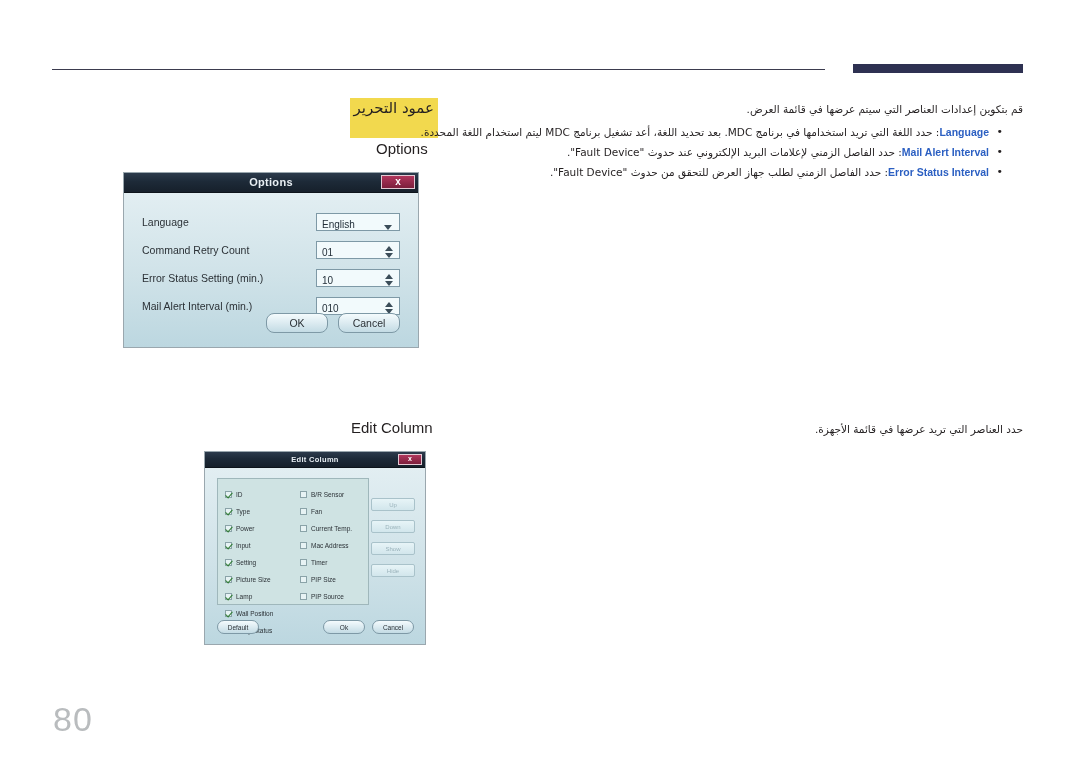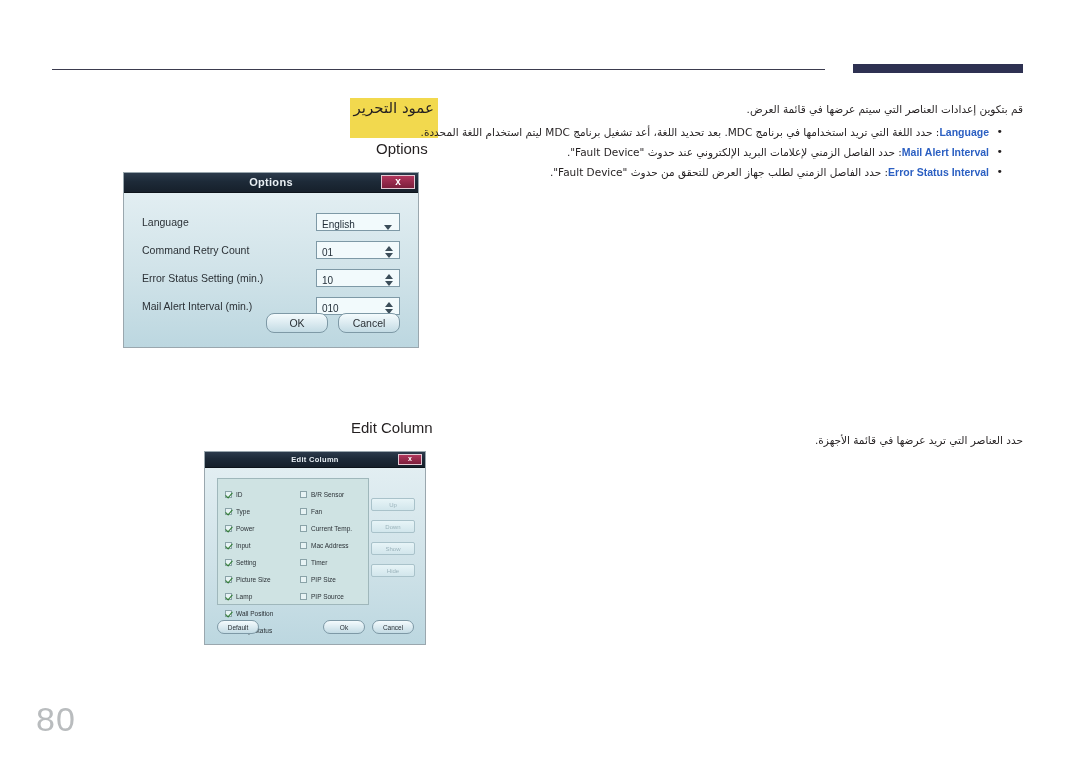--- a/index.html
+++ b/index.html
@@ -58,21 +58,21 @@
   #bullet-list{ right:73px; top:118px; width:470px; list-style:none; margin:4px; padding:0; }
   #bullet-list li{
     position:relative; padding-right:14px; line-height:20px; white-space:nowrap;
   }
   #bullet-list li::before{
     content:"\2022";
     position:absolute; right:0; top:0;
     font-size:11px; color:#231f20;
   }
   .term{ color:#2b5fc2; font-weight:bold; font-family:"Liberation Sans",sans-serif; font-size:10.5px; }
-  #editcolumn-desc{ right:57px; top:430px; width:470px; }
+  #editcolumn-desc{ right:57px; top:419px; width:470px; }
 
   
   .dialog{
     position:absolute;
     border:1px solid #9aa7ae;
     background:#cfe0e6;
     box-shadow:0 0 0 1px #ffffff inset;
   }
   .dlg-titlebar{
     position:relative;
@@ -214,21 +214,21 @@
   .ec-footer{
     position:absolute; left:0; right:0; bottom:8px; height:16px;
   }
   .ec-footer .btn{ position:absolute; width:42px; height:14px; font-size:6.5px; }
   #ec-default{ left:12px; }
   #ec-ok{ right:60px; }
   #ec-cancel{ right:11px; }
 
   
   .page-number{
-    position:absolute; left:36px; top:700px;
+    position:absolute; left:53px; top:700px;
     font-size:34px; color:#b9bcbe;
     font-family:"Liberation Sans",sans-serif;
     letter-spacing:1px;
   }
 </style>
 </head>
 <body>
 
 <div class="header-rule"></div>
 <div class="header-bar"></div>

